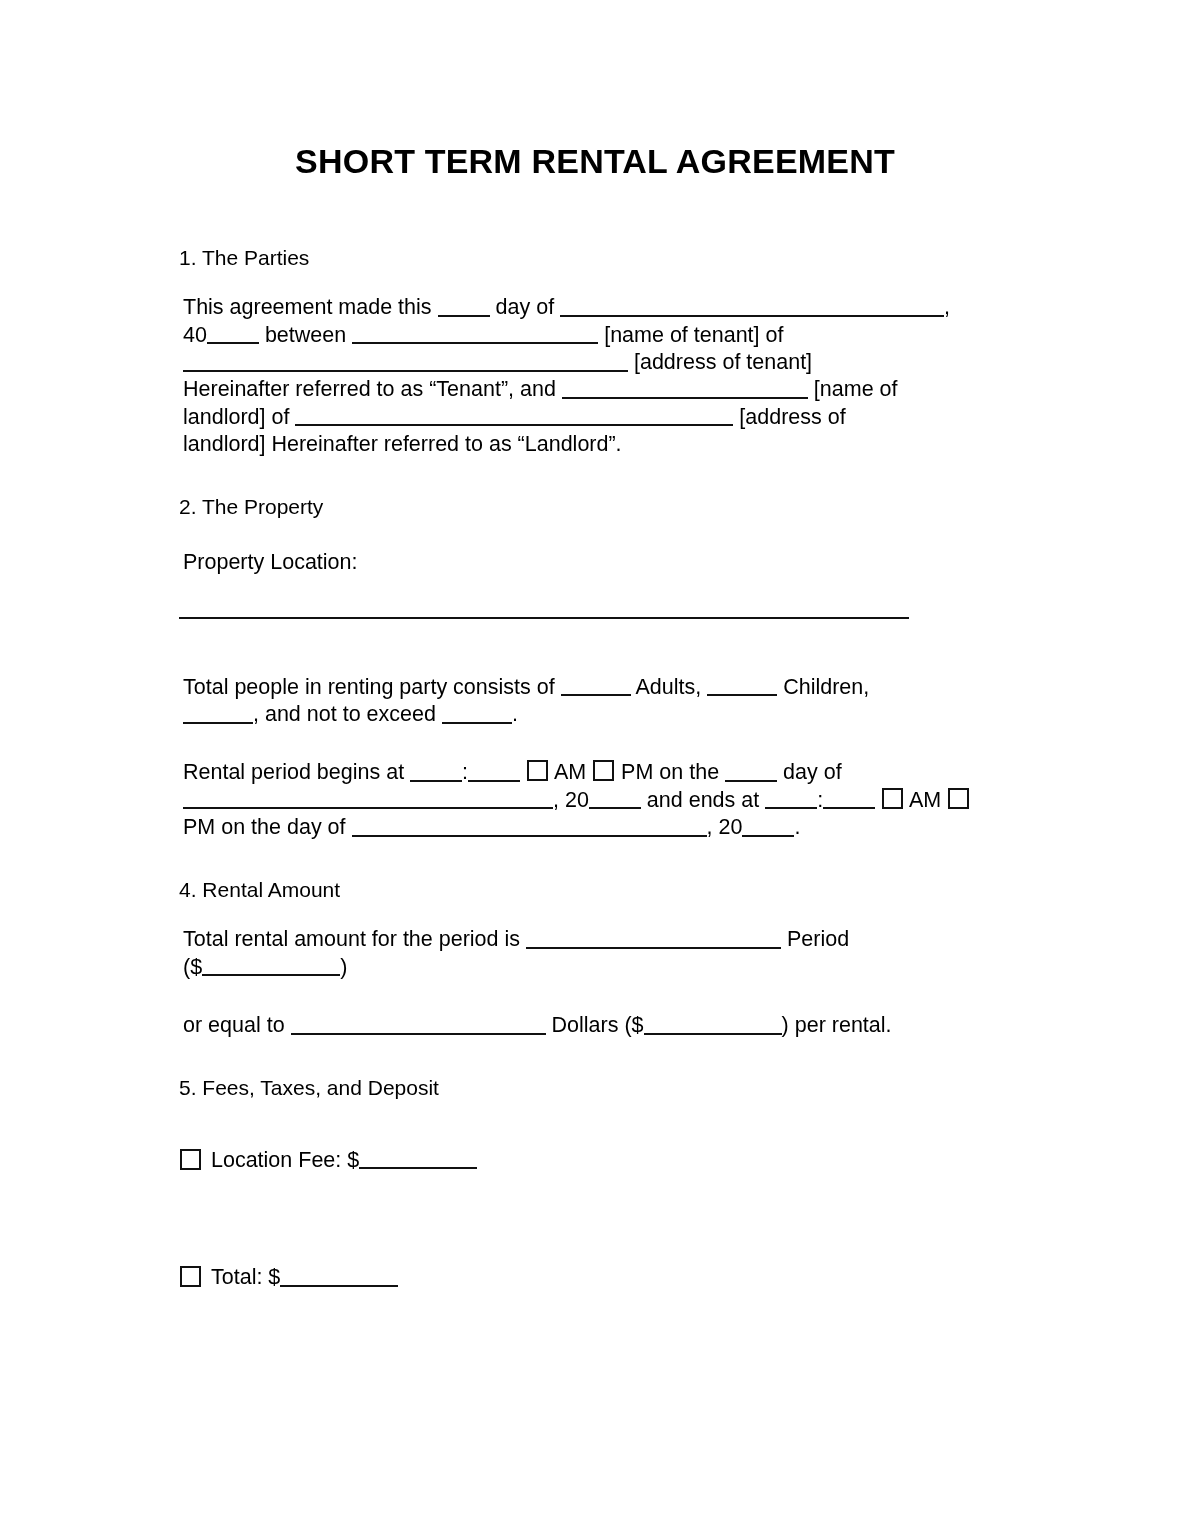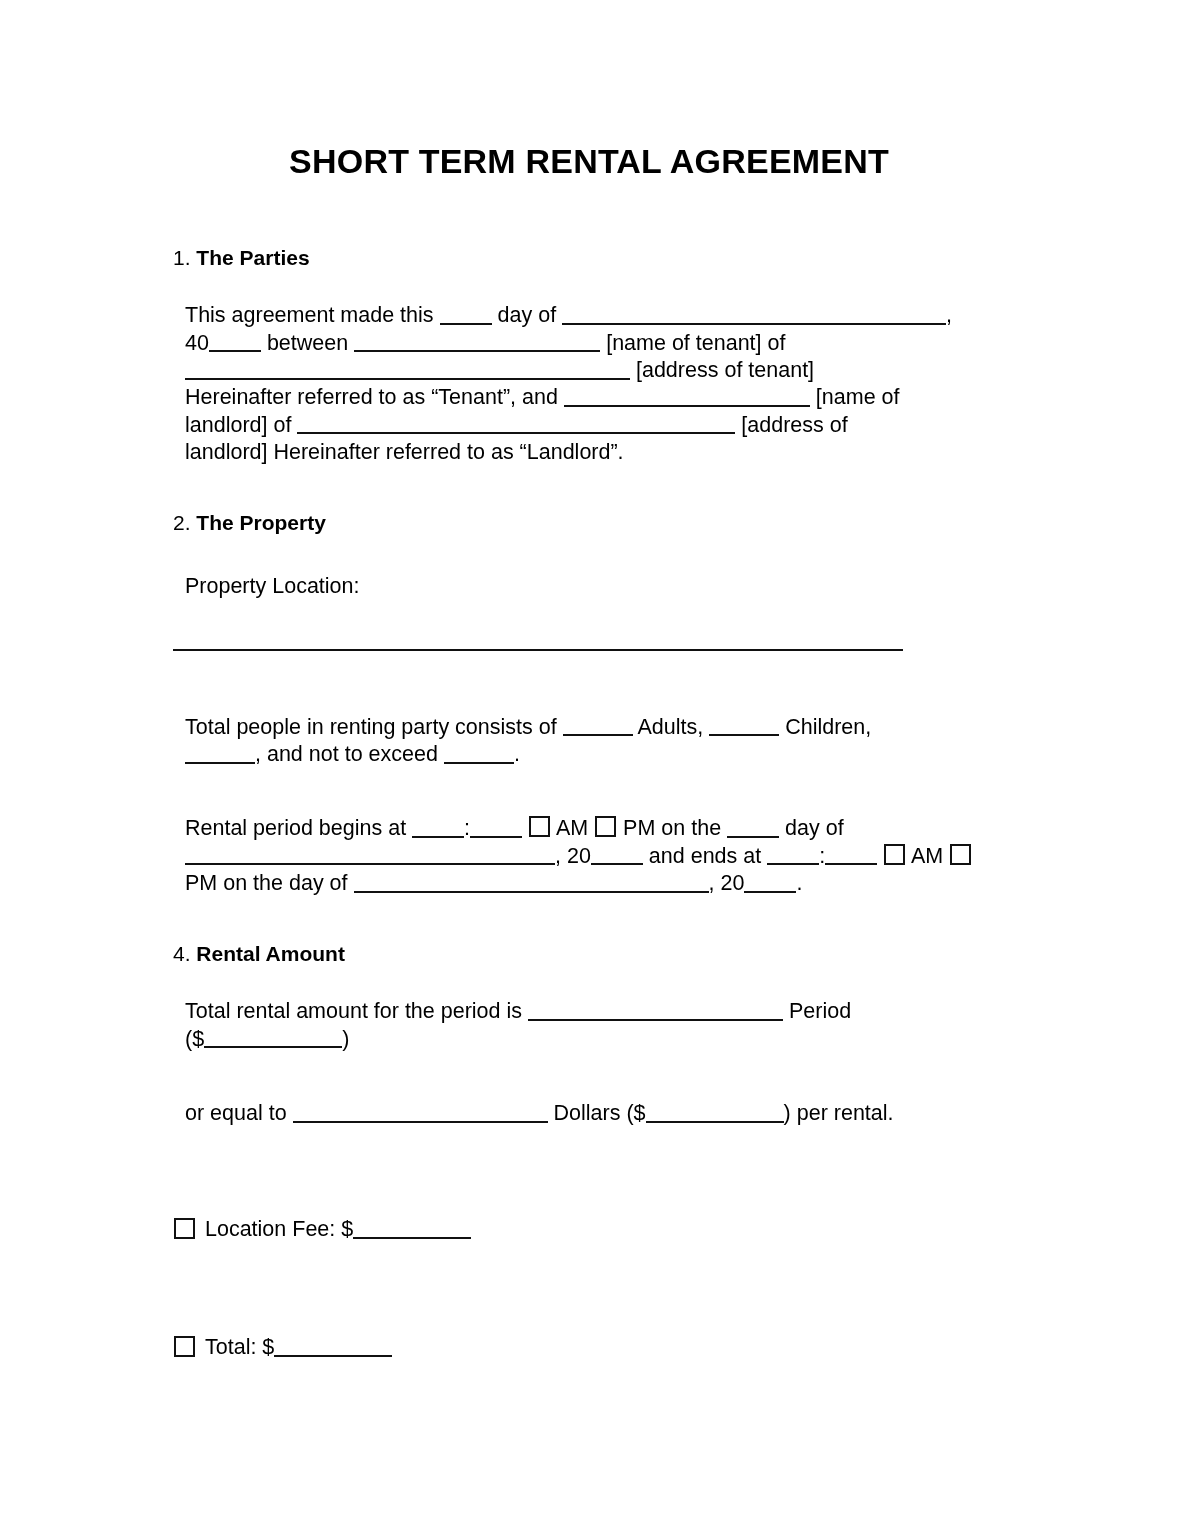--- a/index.html
+++ b/index.html
@@ -15,21 +15,21 @@
   #page {
     position: relative;
     width: 1187px;
     height: 1536px;
     background: #ffffff;
     overflow: hidden;
     box-sizing: border-box;
   }
   #sheet {
     position: absolute;
-    left: 173px;
+    left: 179px;
     top: 0;
     width: 845px;
   }
 
   .doc-title {
     text-align: center;
     font-size: 34px;
     font-weight: bold;
     letter-spacing: 0.2px;
     margin: 0;
@@ -39,28 +39,28 @@
     margin-left: 10px;
   }
 
   .section-heading {
     font-size: 21px;
     font-weight: normal;
     line-height: 1.25;
     margin: 0;
   }
   .section-heading .h-label {
-    font-weight: bold;
+    font-weight: normal;
     margin-top: 42px;
   }
 
   .body-par {
     font-size: 21.5px;
     line-height: 1.27;
-    margin: 12px;
+    margin: 4px;
     text-align: left;
   }
 
   
   .fill {
     display: inline-block;
     border-bottom: 2px solid #111;
     height: 0.86em;
     vertical-align: baseline;
     margin-bottom: -0.13em;
@@ -195,20 +195,24 @@
       <span>Period</span><br><span>($</span><span class="fill w12"></span><span>)</span></p>
 
     <div class="sp-sm"></div>
 
     <p class="body-par"><span>or equal to</span>
       <span class="fill w21" style="width:255px"></span>
       <span>Dollars ($</span><span class="fill w12"></span><span>) per rental.</span></p>
 
     <div class="sp-sec"></div>
 
+    <div class="section-heading">
+      <span>5.</span>
+      <span class="h-label">Fees, Taxes, and Deposit</span>
+    </div>
 
     <div class="sp-fee"></div>
 
     <p class="fee-line"><span class="cbox"></span><span>Location Fee: $</span><span class="fill w10"></span></p>
 
     <div class="sp-fee"></div>
 
 
     <div class="sp-fee"></div>
 

